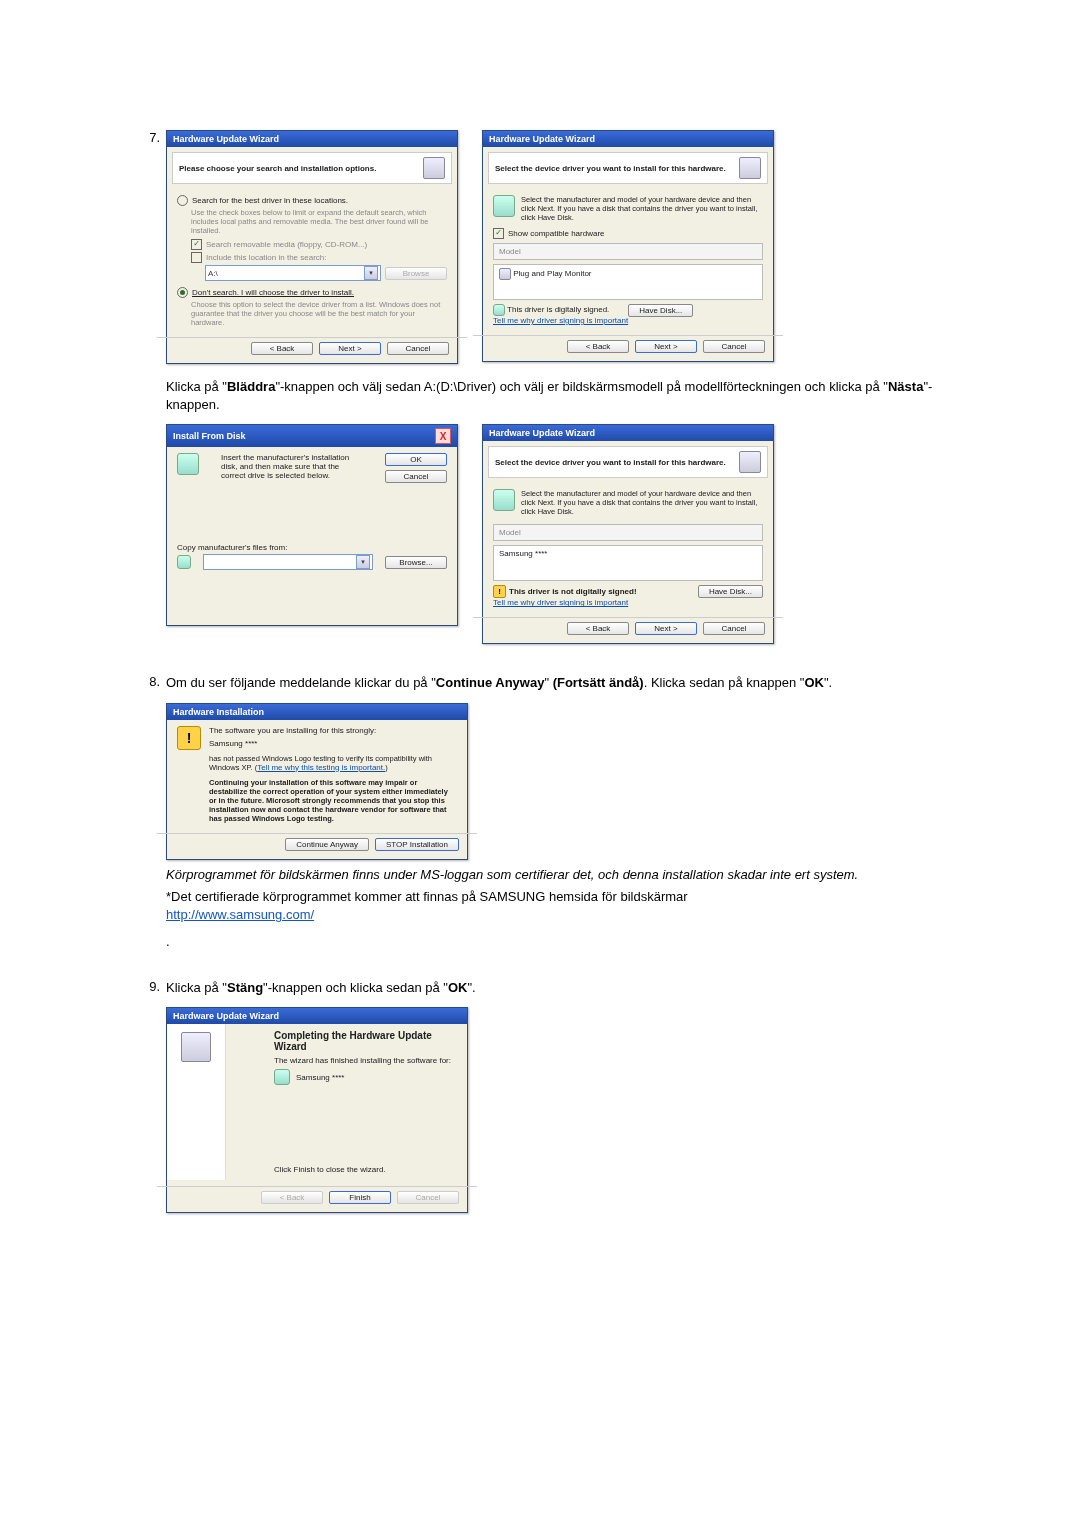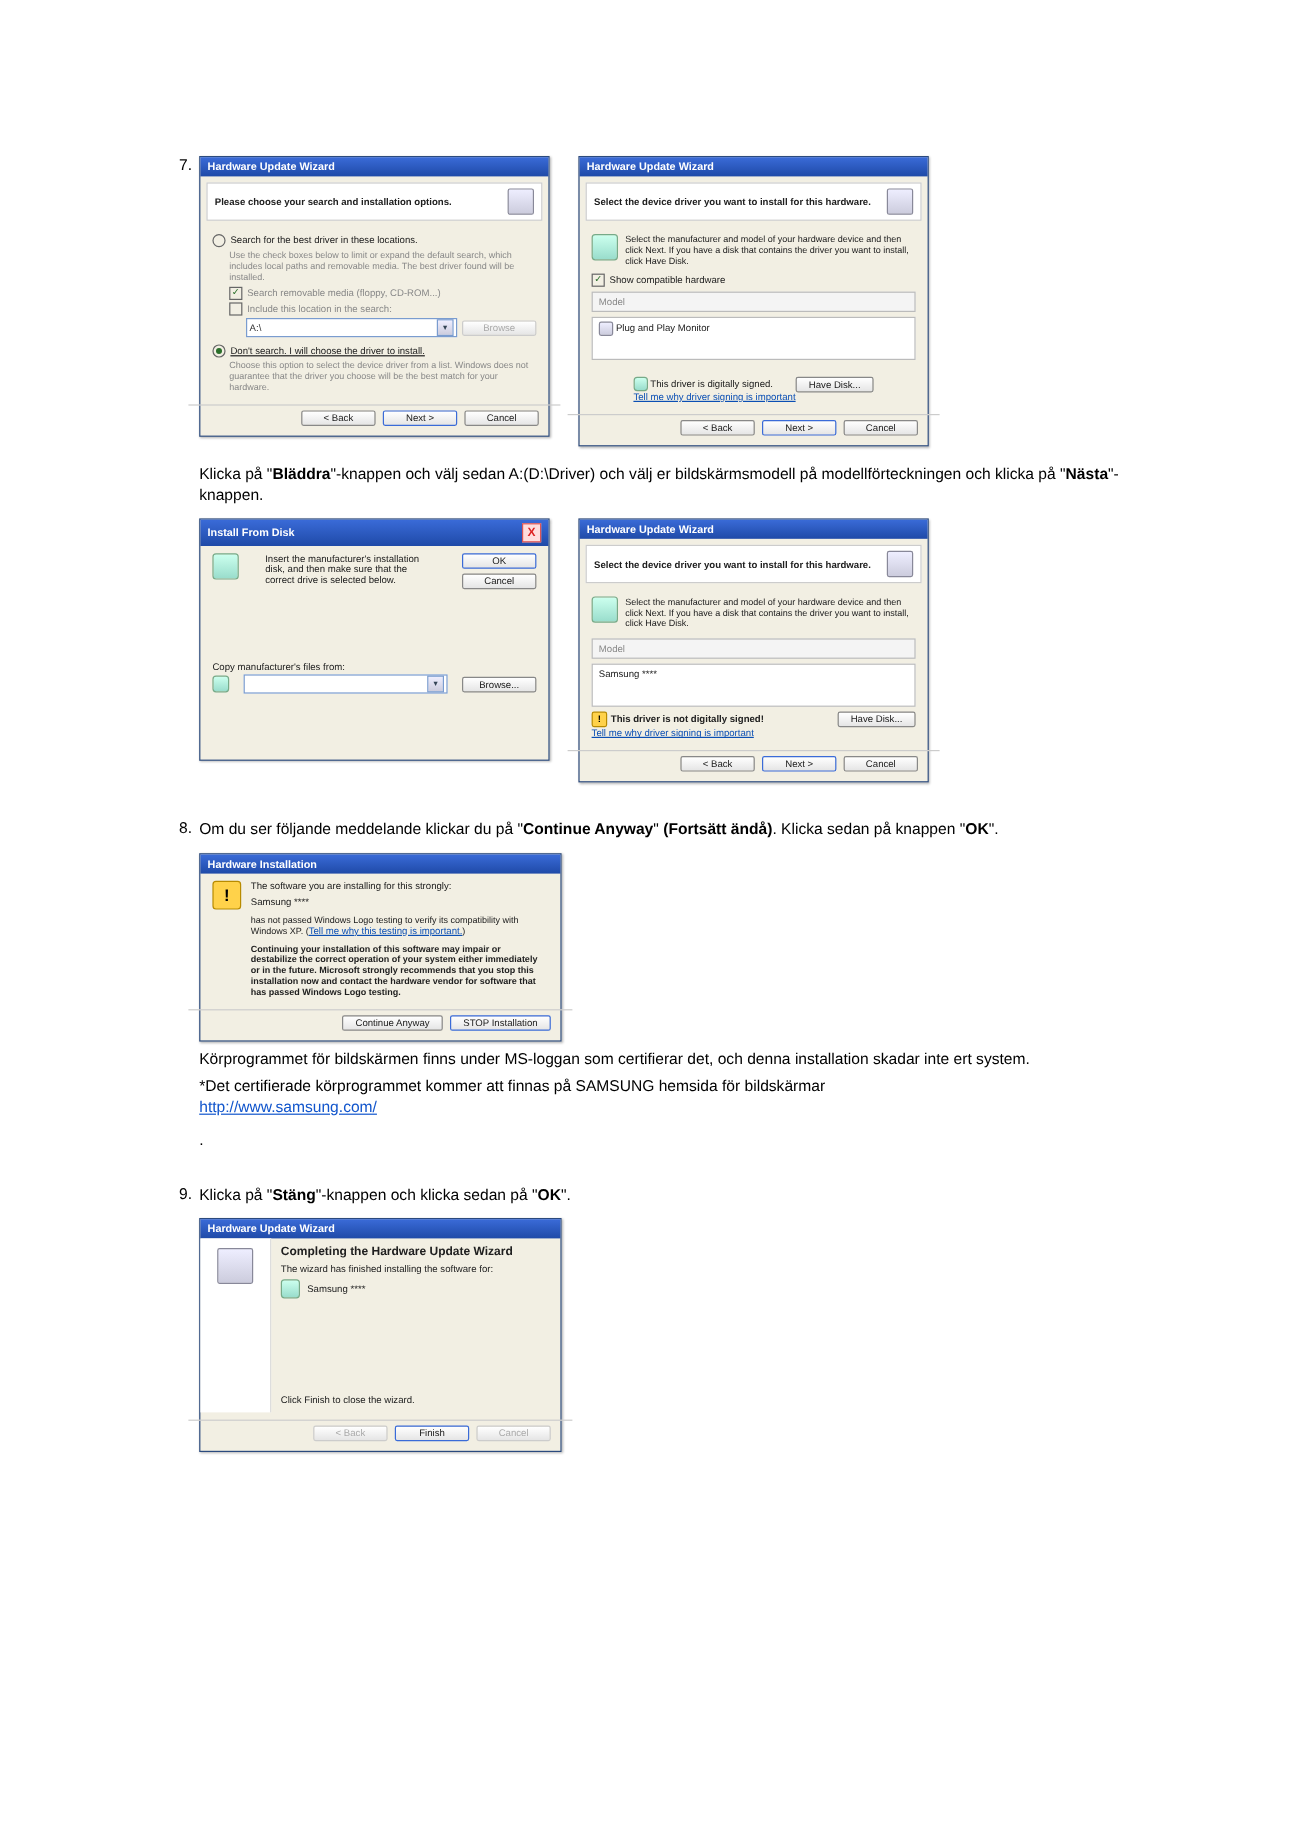--- a/index.html
+++ b/index.html
@@ -206,21 +206,21 @@
             <div style="display:flex;gap:6px;">
               <span class="disk-icon"></span>
               <span class="fit">Select the manufacturer and model of your hardware device and then click Next. If you have a disk that contains the driver you want to install, click Have Disk.</span>
             </div>
             <div style="margin-top:6px;"><span class="check sel"></span><span>Show compatible hardware</span></div>
             <div class="panel-grey">Model</div>
             <div class="panel" style="height:28px;">
               <span class="mon-icon" style="width:10px;height:10px;vertical-align:middle;"></span>
               <span>Plug and Play Monitor</span>
             </div>
-            <div style="display:flex;justify-content:center;align-items:flex-start;margin-top:14px;">
+            <div style="display:flex;justify-content:flex-start;align-items:flex-start;margin-top:4px;">
               <div>
                 <div><span class="disk-icon" style="width:10px;height:10px;vertical-align:middle;"></span> <span>This driver is digitally signed.</span></div>
                 <div class="linkish">Tell me why driver signing is important</div>
               </div>
               <div class="btn">Have Disk...</div>
             </div>
           </div>
           <div class="hsep"></div>
           <div class="btnbar">
             <div class="btn">&lt; Back</div>
@@ -319,41 +319,41 @@
             </div>
           </div>
         </div>
         <div class="hsep"></div>
         <div class="btnbar">
           <div class="btn">Continue Anyway</div>
           <div class="btn btn-def">STOP Installation</div>
         </div>
       </div>
 
-      <div class="txt" style="margin-top:6px;">Körprogrammet för bildskärmen finns under MS-loggan som certifierar det, och denna installation skadar inte ert system.</div>
+      <div class="txt" style="margin-top:6px;font-style:italic;">Körprogrammet för bildskärmen finns under MS-loggan som certifierar det, och denna installation skadar inte ert system.</div>
       <div class="txt" style="margin-top:-6px;">
         <span>*Det certifierade körprogrammet kommer att finnas på SAMSUNG hemsida för bildskärmar</span><br>
         <a class="link">http://www.samsung.com/</a>
       </div>
       <div>.</div>
     </div>
   </div>
 
   <div class="step">
     <div class="step-num">9.</div>
     <div class="step-body">
       <div class="txt">
         <span>Klicka på "</span><span class="b">Stäng</span><span>"-knappen och klicka sedan på "</span><span class="b">OK</span><span>".</span>
       </div>
 
       <div class="dialog" style="width:300px;">
         <div class="title">
             <span>Hardware Update Wizard</span>
           </div>
-        <div style="display:flex;">
+        <div style="display:flex;gap:40px;">
           <div style="width:58px;background:#fff;border-right:1px solid #ddd;display:flex;align-items:flex-start;justify-content:center;padding-top:8px;">
             <span class="mon-icon" style="width:28px;height:28px;"></span>
           </div>
           <div style="flex:1;padding:6px 8px;">
             <div class="b" style="font-size:10px;">Completing the Hardware Update Wizard</div>
             <div style="margin-top:4px;">The wizard has finished installing the software for:</div>
             <div style="display:flex;gap:6px;margin-top:4px;align-items:center;">
               <span class="disk-icon" style="width:14px;height:14px;"></span>
               <span>Samsung ****</span>
             </div>

